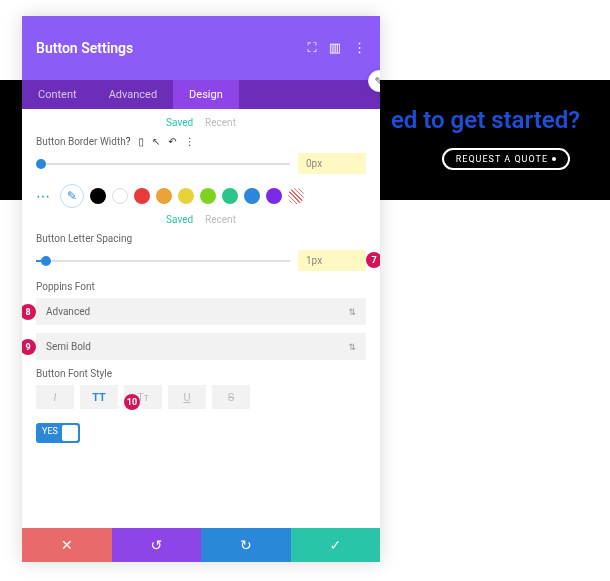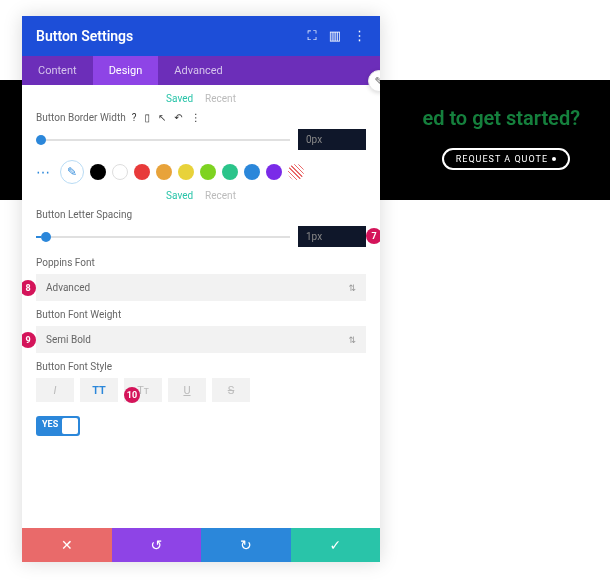--- a/index.html
+++ b/index.html
@@ -1,52 +1,52 @@
 <!DOCTYPE html>
 <html><head>
 <meta charset="utf-8">
 <style>
 *{box-sizing:border-box;margin:0;padding:0;font-family:-apple-system,BlinkMacSystemFont,"Segoe UI",Roboto,sans-serif}
 body{background:#fff;width:610px;height:581px;overflow:hidden;position:relative}
 .bg-black{position:absolute;top:80px;left:0;right:0;height:120px;background:#000;z-index:0}
-.bg-text{position:absolute;right:30px;top:106px;color:#15803d;font-size:20px;font-weight:600;z-index:1}
+.bg-text{position:absolute;right:30px;top:106px;color:#1d4ed8;font-size:24px;font-weight:600;z-index:1}
 .bg-btn{position:absolute;right:40px;top:148px;z-index:1;background:#000;color:#fff;border:2px solid #fff;border-radius:20px;padding:4px 12px;font-size:9px;letter-spacing:1px;display:flex;align-items:center;gap:4px}
 .bg-btn .dot{width:4px;height:4px;background:#fff;border-radius:50%}
 .panel{position:absolute;top:16px;left:22px;width:358px;height:546px;background:#fff;box-shadow:0 0 18px rgba(0,0,0,.15);z-index:10;display:flex;flex-direction:column;overflow:hidden}
-.hdr{background:#1d4ed8;color:#fff;padding:12px 14px;display:flex;align-items:center;justify-content:space-between}
+.hdr{background:#8b5cf6;color:#fff;padding:24px 14px;display:flex;align-items:center;justify-content:space-between}
 .hdr-title{font-size:14px;font-weight:600}
 .hdr-icons{display:flex;gap:12px}
 .hdr-icons span{font-size:13px;cursor:pointer}
 .tabs{background:#6c2eb9;display:flex}
 .tab{padding:8px 16px;font-size:11px;color:#d5c4ec;cursor:pointer}
 .tab.active{background:#8e44e6;color:#fff}
 .body{flex:1;overflow-y:auto;padding:8px 14px 0 14px}
 .saved-row{display:flex;justify-content:center;gap:12px;font-size:10px;margin-bottom:6px}
 .saved{color:#29c4a9}
 .recent{color:#bbb}
-.sec-label{font-size:10px;color:#666;margin:8px 0 6px 0;display:flex;align-items:center;gap:6px}
+.sec-label{font-size:10px;color:#666;margin:8px 0 6px 0;display:flex;align-items:center;}
 .icon-row{display:flex;gap:8px;font-size:10px;color:#333}
 .fld{display:flex;align-items:center;gap:8px;margin-bottom:10px}
 .slider{flex:1;height:14px;position:relative}
 .track{position:absolute;top:6px;left:0;right:0;height:2px;background:#e0e0e0}
 .fill{position:absolute;top:6px;left:0;height:2px;background:#2b87da}
 .thumb{position:absolute;top:2px;width:10px;height:10px;background:#2b87da;border-radius:50%}
-.valbox{width:68px;background:#0f172a;padding:5px 8px;font-size:10px;color:#888;text-align:left}
+.valbox{width:68px;background:#fef9c3;padding:5px 8px;font-size:10px;color:#888;text-align:left}
 .colors{display:flex;gap:6px;align-items:center;margin:6px 0}
 .swatch{width:16px;height:16px;border-radius:50%}
 .swatch.pick{width:24px;height:24px;border:1px solid #b8dbf4;background:#fff;display:flex;align-items:center;justify-content:center;color:#2b87da;font-size:12px}
 .more{font-size:14px;color:#2b87da;margin-right:4px}
 .hatch{background:repeating-linear-gradient(45deg,#e96a6a,#e96a6a 1px,#fff 1px,#fff 3px)}
 .dropdown{background:#f2f2f2;padding:8px 10px;font-size:10px;color:#666;display:flex;justify-content:space-between;align-items:center;margin-bottom:8px}
 .dropdown .arr{font-size:9px;color:#999}
 .style-btns{display:flex;gap:6px;margin:6px 0 10px 0}
 .stylebtn{width:38px;height:24px;background:#f2f2f2;display:flex;align-items:center;justify-content:center;font-size:11px;color:#bbb}
 .stylebtn.active{color:#2b87da;font-weight:600}
 .toggle{display:inline-block;width:44px;height:20px;background:#2b87da;border-radius:3px;position:relative;margin:4px 0 10px 0}
-.toggle .txt{position:absolute;left:6px;top:3px;font-size:9px;color:#fff;font-weight:700}
+.toggle .txt{position:absolute;left:6px;top:3px;font-size:9px;color:#fff;font-weight:400}
 .toggle .knob{position:absolute;right:2px;top:2px;width:16px;height:16px;background:#fff;border-radius:2px}
 .footer{display:flex;height:34px}
 .fbtn{flex:1;display:flex;align-items:center;justify-content:center;color:#fff;font-size:14px;cursor:pointer}
 .f1{background:#e96a6a}.f2{background:#8e44e6}.f3{background:#2b87da}.f4{background:#29c4a9}
 .badge{position:absolute;width:16px;height:16px;background:#d4145a;border-radius:50%;color:#fff;font-size:9px;font-weight:700;display:flex;align-items:center;justify-content:center;z-index:20}
 .floating-icon{position:absolute;top:54px;right:-10px;z-index:15;width:22px;height:22px;background:#fff;border:1px solid #e5e5e5;border-radius:50%;box-shadow:0 1px 4px rgba(0,0,0,.15);display:flex;align-items:center;justify-content:center;font-size:11px;color:#666}
 </style>
 </head>
 <body>
 
@@ -62,22 +62,22 @@
   <div class="hdr">
     <div class="hdr-title">Button Settings</div>
     <div class="hdr-icons">
       <span>⛶</span>
       <span>▥</span>
       <span>⋮</span>
     </div>
   </div>
   <div class="tabs">
     <div class="tab">Content</div>
+    <div class="tab">Advanced</div>
     <div class="tab active">Design</div>
-    <div class="tab">Advanced</div>
   </div>
 
   <div class="body">
     <div class="saved-row">
       <span class="saved">Saved</span>
       <span class="recent">Recent</span>
     </div>
 
     <div class="sec-label">
       <span>Button Border Width</span>
@@ -133,21 +133,20 @@
 
     <div class="sec-label">Poppins Font</div>
     <div style="position:relative">
       <div class="badge" style="left:-16px;top:6px">8</div>
       <div class="dropdown">
         <span>Advanced</span>
           <span class="arr">⇅</span>
       </div>
     </div>
 
-    <div class="sec-label">Button Font Weight</div>
     <div style="position:relative">
       <div class="badge" style="left:-16px;top:6px">9</div>
       <div class="dropdown">
         <span>Semi Bold</span>
           <span class="arr">⇅</span>
       </div>
     </div>
 
     <div class="sec-label">Button Font Style</div>
     <div class="style-btns" style="position:relative">

